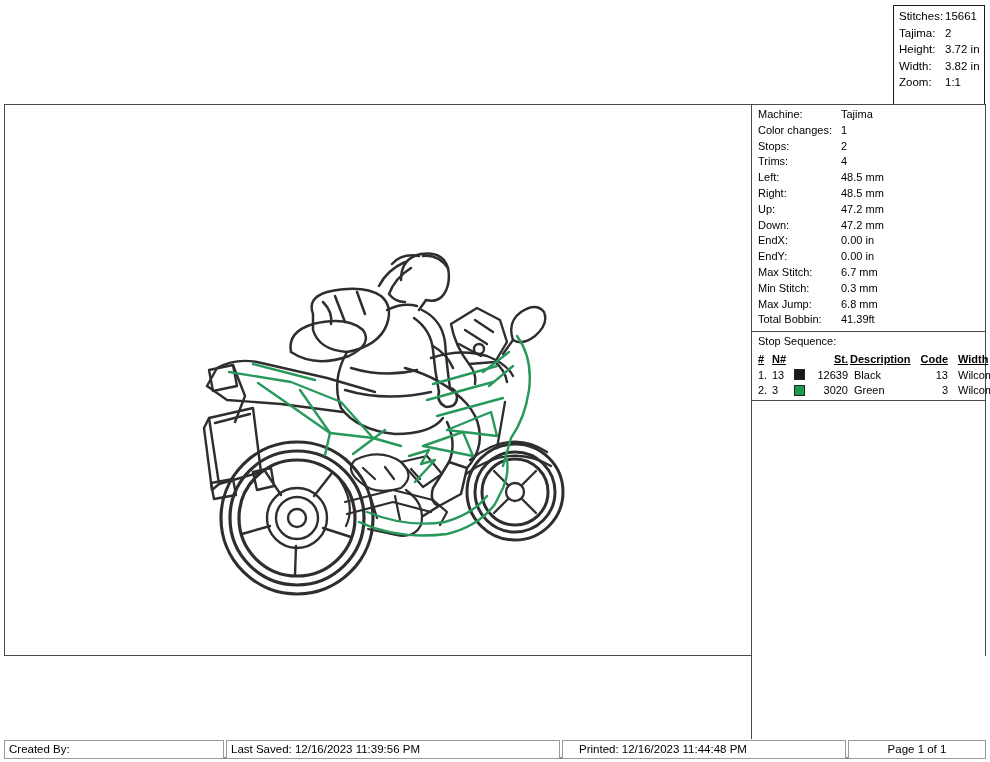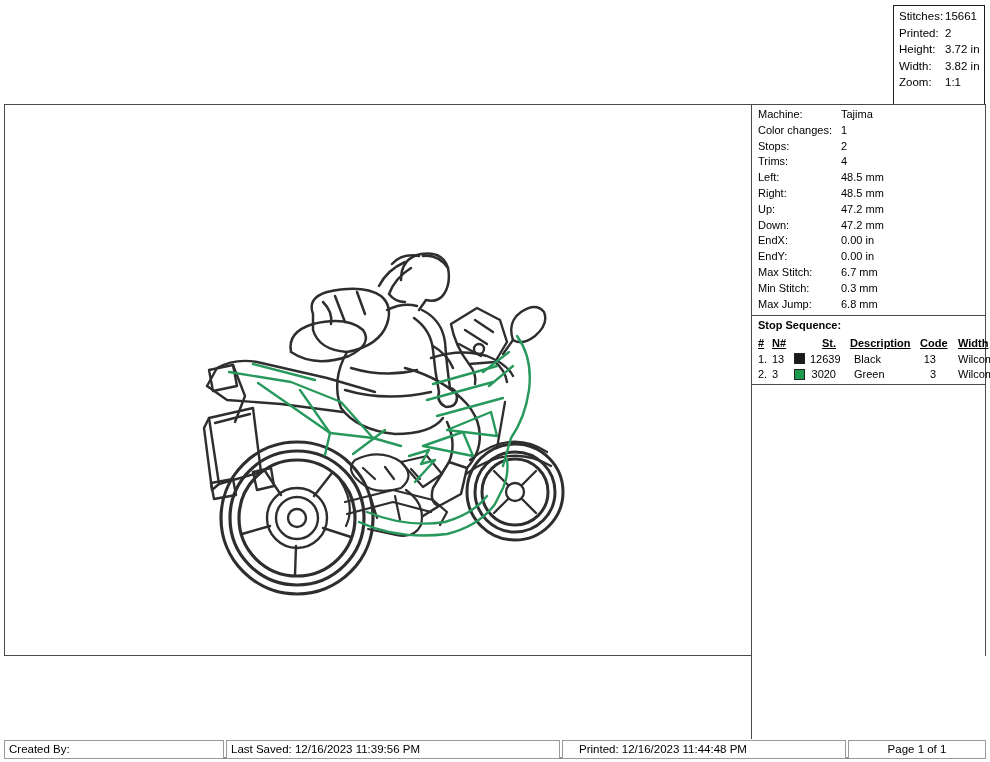--- a/index.html
+++ b/index.html
@@ -34,25 +34,25 @@
               border:1px solid #4a4a4a; box-sizing:border-box; background:#fff; }
   .design-svg { position:absolute; left:190px; top:145px; }
 
   
   .right-panel { position:absolute; right:0; top:0; width:234px; height:634px;
                  border-left:1px solid #4a4a4a; box-sizing:border-box;
                  padding:3px 6px 0 6px; font-size:11px; background:#fff; }
   .mi-row { display:flex; height:15.8px; }
   .mi-row .lbl { width:83px; }
   .sep { border-top:1px solid #4a4a4a; margin:2px -6px 3px -6px; }
-  .stop-title { height:16px;font-weight:bold; }
+  .stop-title { height:16px; }
   .seq-grid { display:grid; grid-template-columns:14px 22px 16px 40px 70px 30px auto;
               height:15.6px; align-items:center; }
   .seq-head span { font-weight:bold; text-decoration:underline; }
-  .c-right { text-align:right; padding-right:14px; }
+  .c-right { text-align:right; padding-right:2px; }
   .swatch { width:11px; height:11px; border:1px solid #222; box-sizing:border-box; }
   .tbl-bottom { border-top:1px solid #4a4a4a; margin:2px -6px 0 -6px; }
 
   
   .footer { position:absolute; left:4px; top:740px; width:982px; height:19px;
             display:flex; gap:2px; font-size:11.5px; border-bottom:2px solid #8a8a8a;
             box-sizing:border-box; }
   .fcell { border:1px solid #9a9a9a; background:#fff; height:17px; line-height:15px;
            padding:1px 4px 16px 4px; box-sizing:border-box; white-space:nowrap; overflow:hidden; }
   .fc1 { width:220px; }
@@ -65,21 +65,21 @@
 
 <div class="page">
 
 
   <div class="stats-box">
     <div class="stats-row">
       <span class="lbl">Stitches:</span>
       <span>15661</span>
     </div>
     <div class="stats-row">
-      <span class="lbl">Printed:</span>
+      <span class="lbl">Tajima:</span>
       <span>2</span>
     </div>
     <div class="stats-row">
       <span class="lbl">Height:</span>
       <span>3.72 in</span>
     </div>
     <div class="stats-row">
       <span class="lbl">Width:</span>
       <span>3.82 in</span>
     </div>
@@ -267,20 +267,24 @@
         <span>6.7 mm</span>
       </div>
       <div class="mi-row">
         <span class="lbl">Min Stitch:</span>
         <span>0.3 mm</span>
       </div>
       <div class="mi-row">
         <span class="lbl">Max Jump:</span>
         <span>6.8 mm</span>
       </div>
+      <div class="mi-row">
+        <span class="lbl">Total Bobbin:</span>
+        <span>41.39ft</span>
+      </div>
 
       <div class="sep"></div>
 
       <div class="stop-title">Stop Sequence:</div>
 
       <div class="seq-grid seq-head">
         <span>#</span>
         <span>N#</span>
         <span></span>
         <span class="c-right">St.</span>

